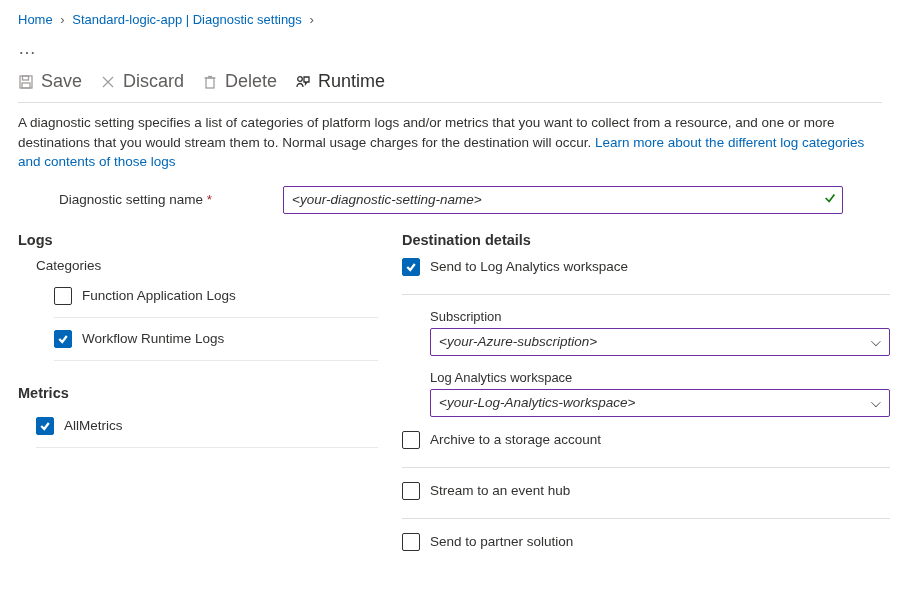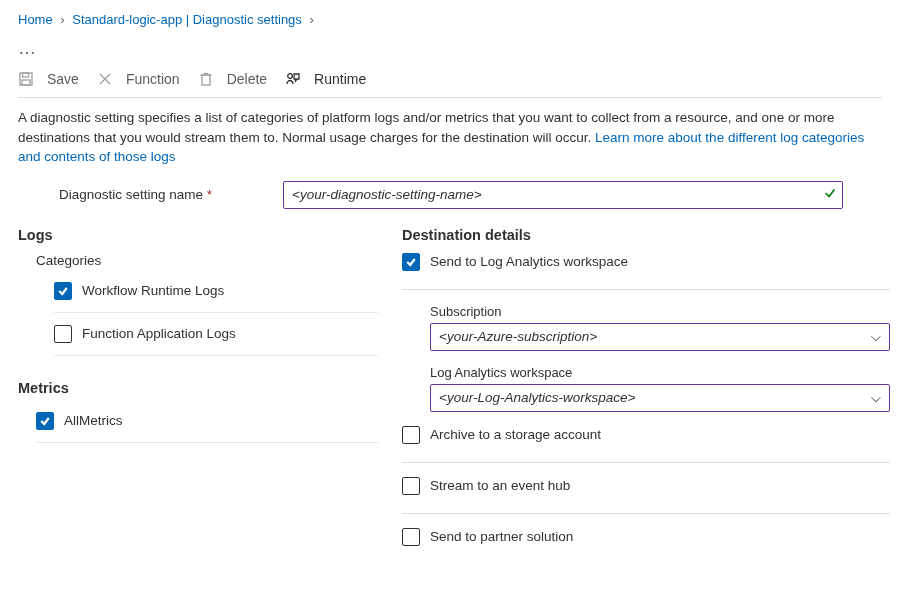--- a/index.html
+++ b/index.html
@@ -12,21 +12,21 @@
     background: #fff;
     width: 900px;
   }
   a { color: #0067b8; text-decoration: none; }
   .breadcrumb { font-size: 13px; color: #0067b8; margin-bottom: 16px; }
   .breadcrumb .sep { color: #605e5c; margin: 0 4px; }
   .title-row { display:flex; align-items:center; gap:10px; margin: 6px 0 18px; }
   h1 { font-size: 26px; font-weight: 600; margin:0; }
   .ellipsis { color:#605e5c; font-size:18px; line-height:10px; }
   .toolbar { display:flex; gap:18px; align-items:center; padding-bottom:10px; border-bottom:1px solid #e1dfdd; margin-bottom:10px; }
-  .tbtn { display:flex; align-items:center; gap:13px; color:#605e5c; cursor:pointer; font-size:14px; }
+  .tbtn { display:flex; align-items:center; gap:7px; color:#605e5c; cursor:pointer; font-size:18px; }
   .tbtn.dark { color:#323130; }
   .tbtn svg { width:16px; height:16px; }
   .intro { max-width: 870px; line-height:1.45; margin-bottom:14px; }
   .name-row { display:flex; align-items:center; gap:14px; margin-bottom:18px; }
   .name-row label { min-width:210px;margin-left:41px; }
   .req { color:#a4262c; }
   .name-input-wrap { position:relative; flex:0 0 560px; }
   .name-input {
     width:100%; border:1px solid #6b2fa0; border-radius:2px;
     padding:4px 26px 4px 8px; font-style:italic; font-size:13.5px;
@@ -81,21 +81,21 @@
         <rect x="4.5" y="2" width="6" height="4"></rect>
         <rect x="4" y="9" width="8" height="5"></rect>
       </svg>
     <span>Save</span>
   </div>
   <div class="tbtn">
     <svg viewBox="0 0 16 16" stroke="#a19f9d" stroke-width="1.3">
         <line x1="3" y1="3" x2="13" y2="13"></line>
         <line x1="13" y1="3" x2="3" y2="13"></line>
       </svg>
-    <span>Function</span>
+    <span>Discard</span>
   </div>
   <div class="tbtn">
     <svg viewBox="0 0 16 16" fill="none" stroke="#a19f9d" stroke-width="1.3">
         <rect x="4" y="4" width="8" height="10"></rect>
         <line x1="2.5" y1="4" x2="13.5" y2="4"></line>
         <line x1="6" y1="2.5" x2="10" y2="2.5"></line>
       </svg>
     <span>Delete</span>
   </div>
   <div class="tbtn dark">
@@ -127,30 +127,30 @@
   </div>
 </div>
 
 <div class="columns">
 
   <div class="col-left">
     <h3>Logs</h3>
     <div class="subhead">Categories</div>
 
     <div class="chk-row with-divider">
+      <div class="cbox"></div>
+      <span>Function Application Logs</span>
+    </div>
+    <div class="chk-row with-divider">
       <div class="cbox checked">
           <svg viewBox="0 0 16 16">
             <polyline points="3,8 7,12 13,4"></polyline>
           </svg>
         </div>
       <span>Workflow Runtime Logs</span>
-    </div>
-    <div class="chk-row with-divider">
-      <div class="cbox"></div>
-      <span>Function Application Logs</span>
     </div>
 
     <h3 class="metrics-head">Metrics</h3>
     <div class="chk-row with-divider" style="margin-left:18px">
       <div class="cbox checked">
           <svg viewBox="0 0 16 16">
             <polyline points="3,8 7,12 13,4"></polyline>
           </svg>
         </div>
       <span>AllMetrics</span>

